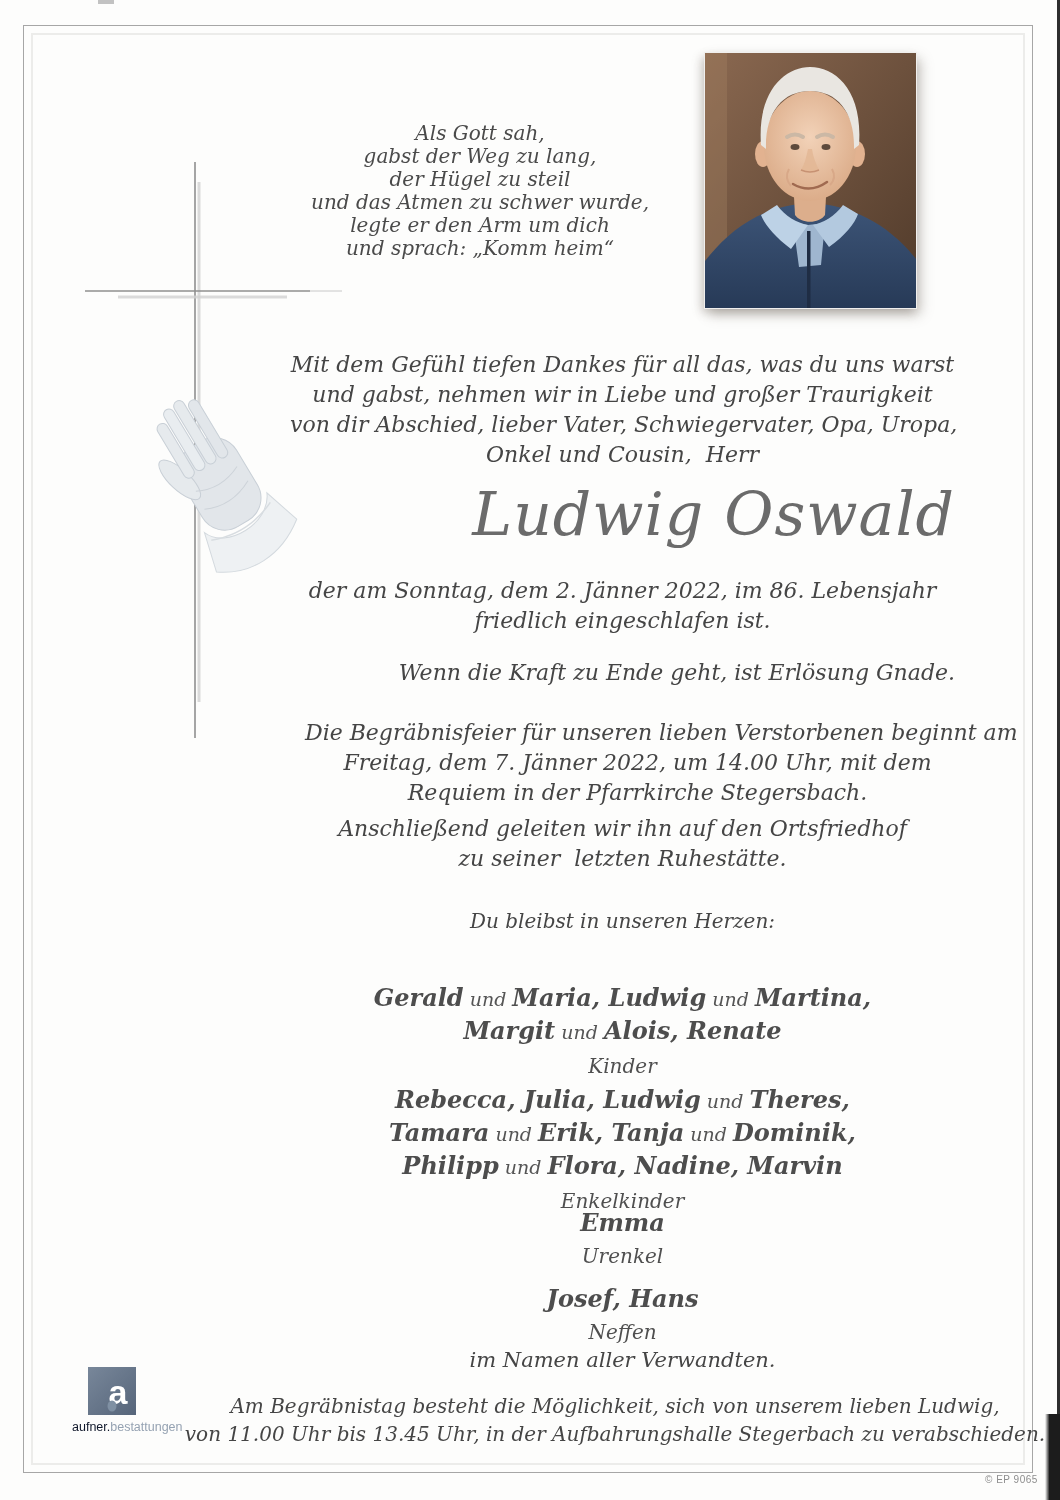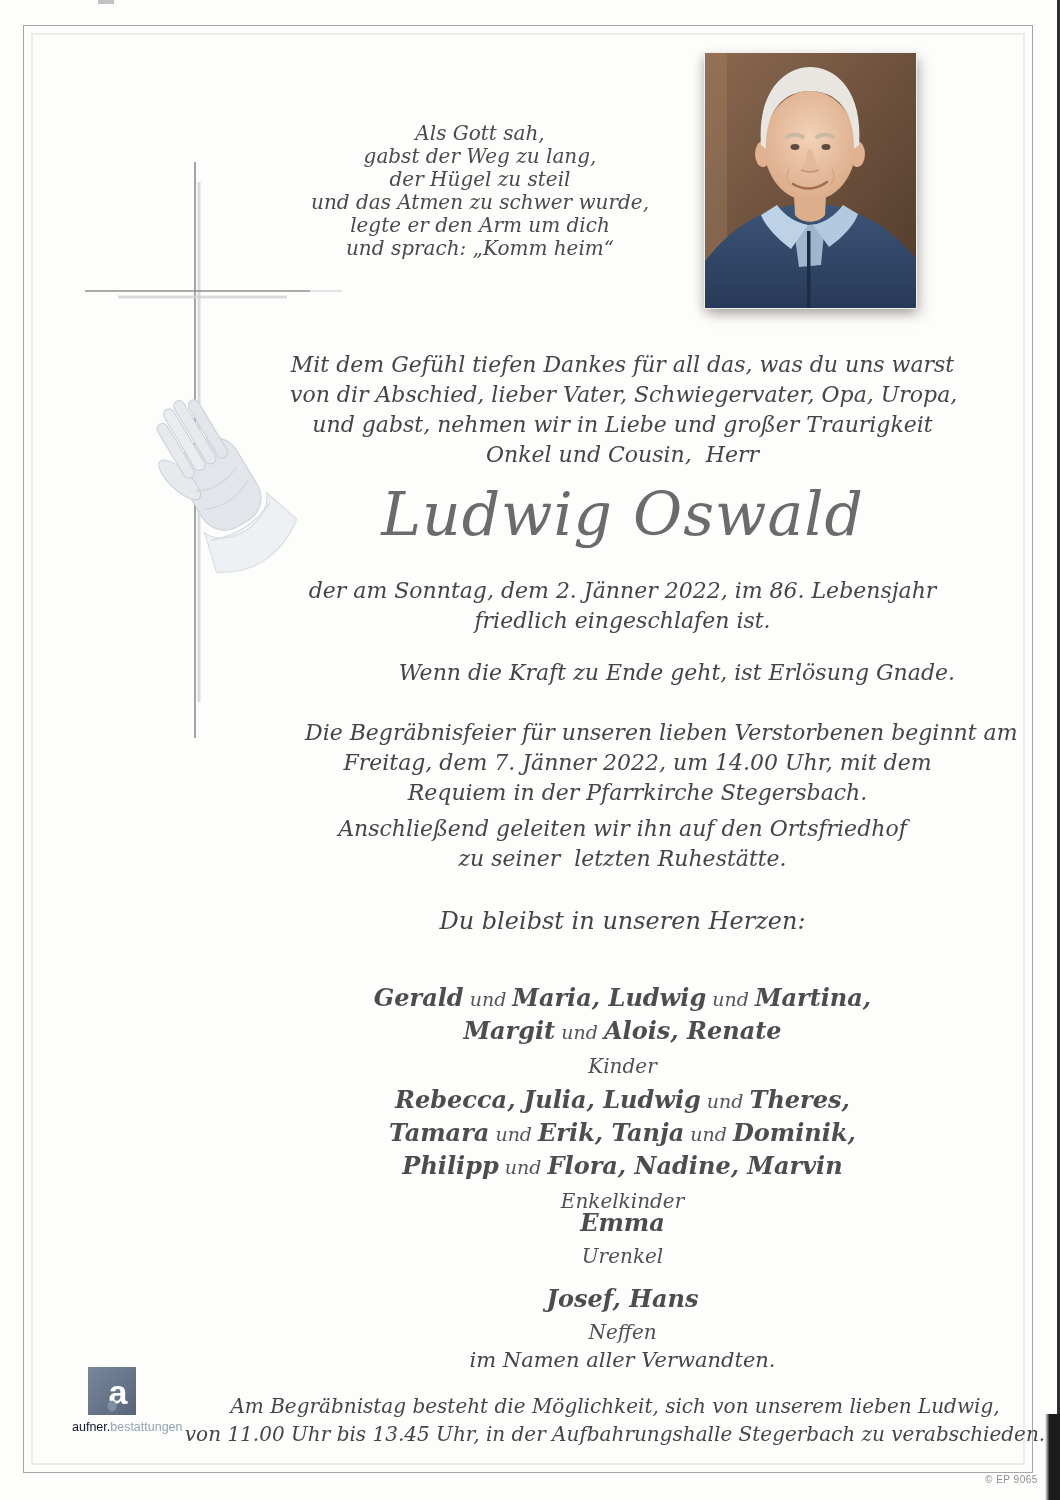--- a/index.html
+++ b/index.html
@@ -11,26 +11,26 @@
   .top-mark{position:absolute;left:98px;top:0;width:16px;height:4px;background:#c2c2c2;}
   .scan-edge-right{position:absolute;right:0;top:0;width:3px;height:100%;background:#2e2e2e;}
   .scan-edge-corner{position:absolute;right:0;top:1414px;width:15px;height:86px;
         background:linear-gradient(to left,#1c1c1c 70%,rgba(28,28,28,0));}
   
   .block{position:absolute;text-align:center;}
   .line{white-space:pre;}
   .poem{left:180px;top:122px;width:600px;font-size:20px;line-height:23px;color:#4a4a4a;}
   .intro{left:290px;top:350px;width:665px;font-size:22px;line-height:30px;}
   .deceased-name{left:290px;top:478px;width:665px;font-size:60px;line-height:72px;
-        color:#6b6b6b;letter-spacing:1px;}
+        color:#6b6b6b;letter-spacing:1px;text-align:right;}
   .death{left:290px;top:576px;width:665px;font-size:22px;line-height:30px;}
   .motto{left:290px;top:658px;width:665px;font-size:22px;line-height:30px;text-align:right;}
   .funeral{left:290px;top:718px;width:665px;font-size:22px;line-height:30px;margin-left:15px;}
   .procession{left:290px;top:814px;width:665px;font-size:22px;line-height:30px;}
-  .remembrance{left:290px;top:906px;width:665px;font-size:24px;line-height:30px;}
+  .remembrance{left:290px;top:906px;width:665px;font-size:20px;line-height:30px;}
   .fam{left:290px;width:665px;}
   .children{top:982px;}
   .grandchildren{top:1084px;}
   .greatgrand{top:1208px;}
   .nephews{top:1284px;}
   .family-line{font-size:24px;line-height:31px;color:#4d4d4d;}
   .family-line .nb{font-weight:700;}
   .family-line .nl{font-size:19px;color:#555;}
   .solo-name{font-size:24px;line-height:30px;font-weight:700;color:#4d4d4d;}
   .family-label{font-size:20px;line-height:26px;margin-top:5px;color:#4f4f4f;}
@@ -130,22 +130,22 @@
     <div class="line">Als Gott sah,</div>
     <div class="line">gabst der Weg zu lang,</div>
     <div class="line">der Hügel zu steil</div>
     <div class="line">und das Atmen zu schwer wurde,</div>
     <div class="line">legte er den Arm um dich</div>
     <div class="line">und sprach: „Komm heim“</div>
   </div>
 
   <div class="block intro">
     <div class="line">Mit dem Gefühl tiefen Dankes für all das, was du uns warst</div>
+    <div class="line">und gabst, nehmen wir in Liebe und großer Traurigkeit</div>
     <div class="line">von dir Abschied, lieber Vater, Schwiegervater, Opa, Uropa,</div>
-    <div class="line">und gabst, nehmen wir in Liebe und großer Traurigkeit</div>
     <div class="line">Onkel und Cousin,  Herr</div>
   </div>
 
   <div class="block deceased-name">Ludwig Oswald</div>
 
   <div class="block death">
     <div class="line">der am Sonntag, dem 2. Jänner 2022, im 86. Lebensjahr</div>
     <div class="line">friedlich eingeschlafen ist.</div>
   </div>
 

